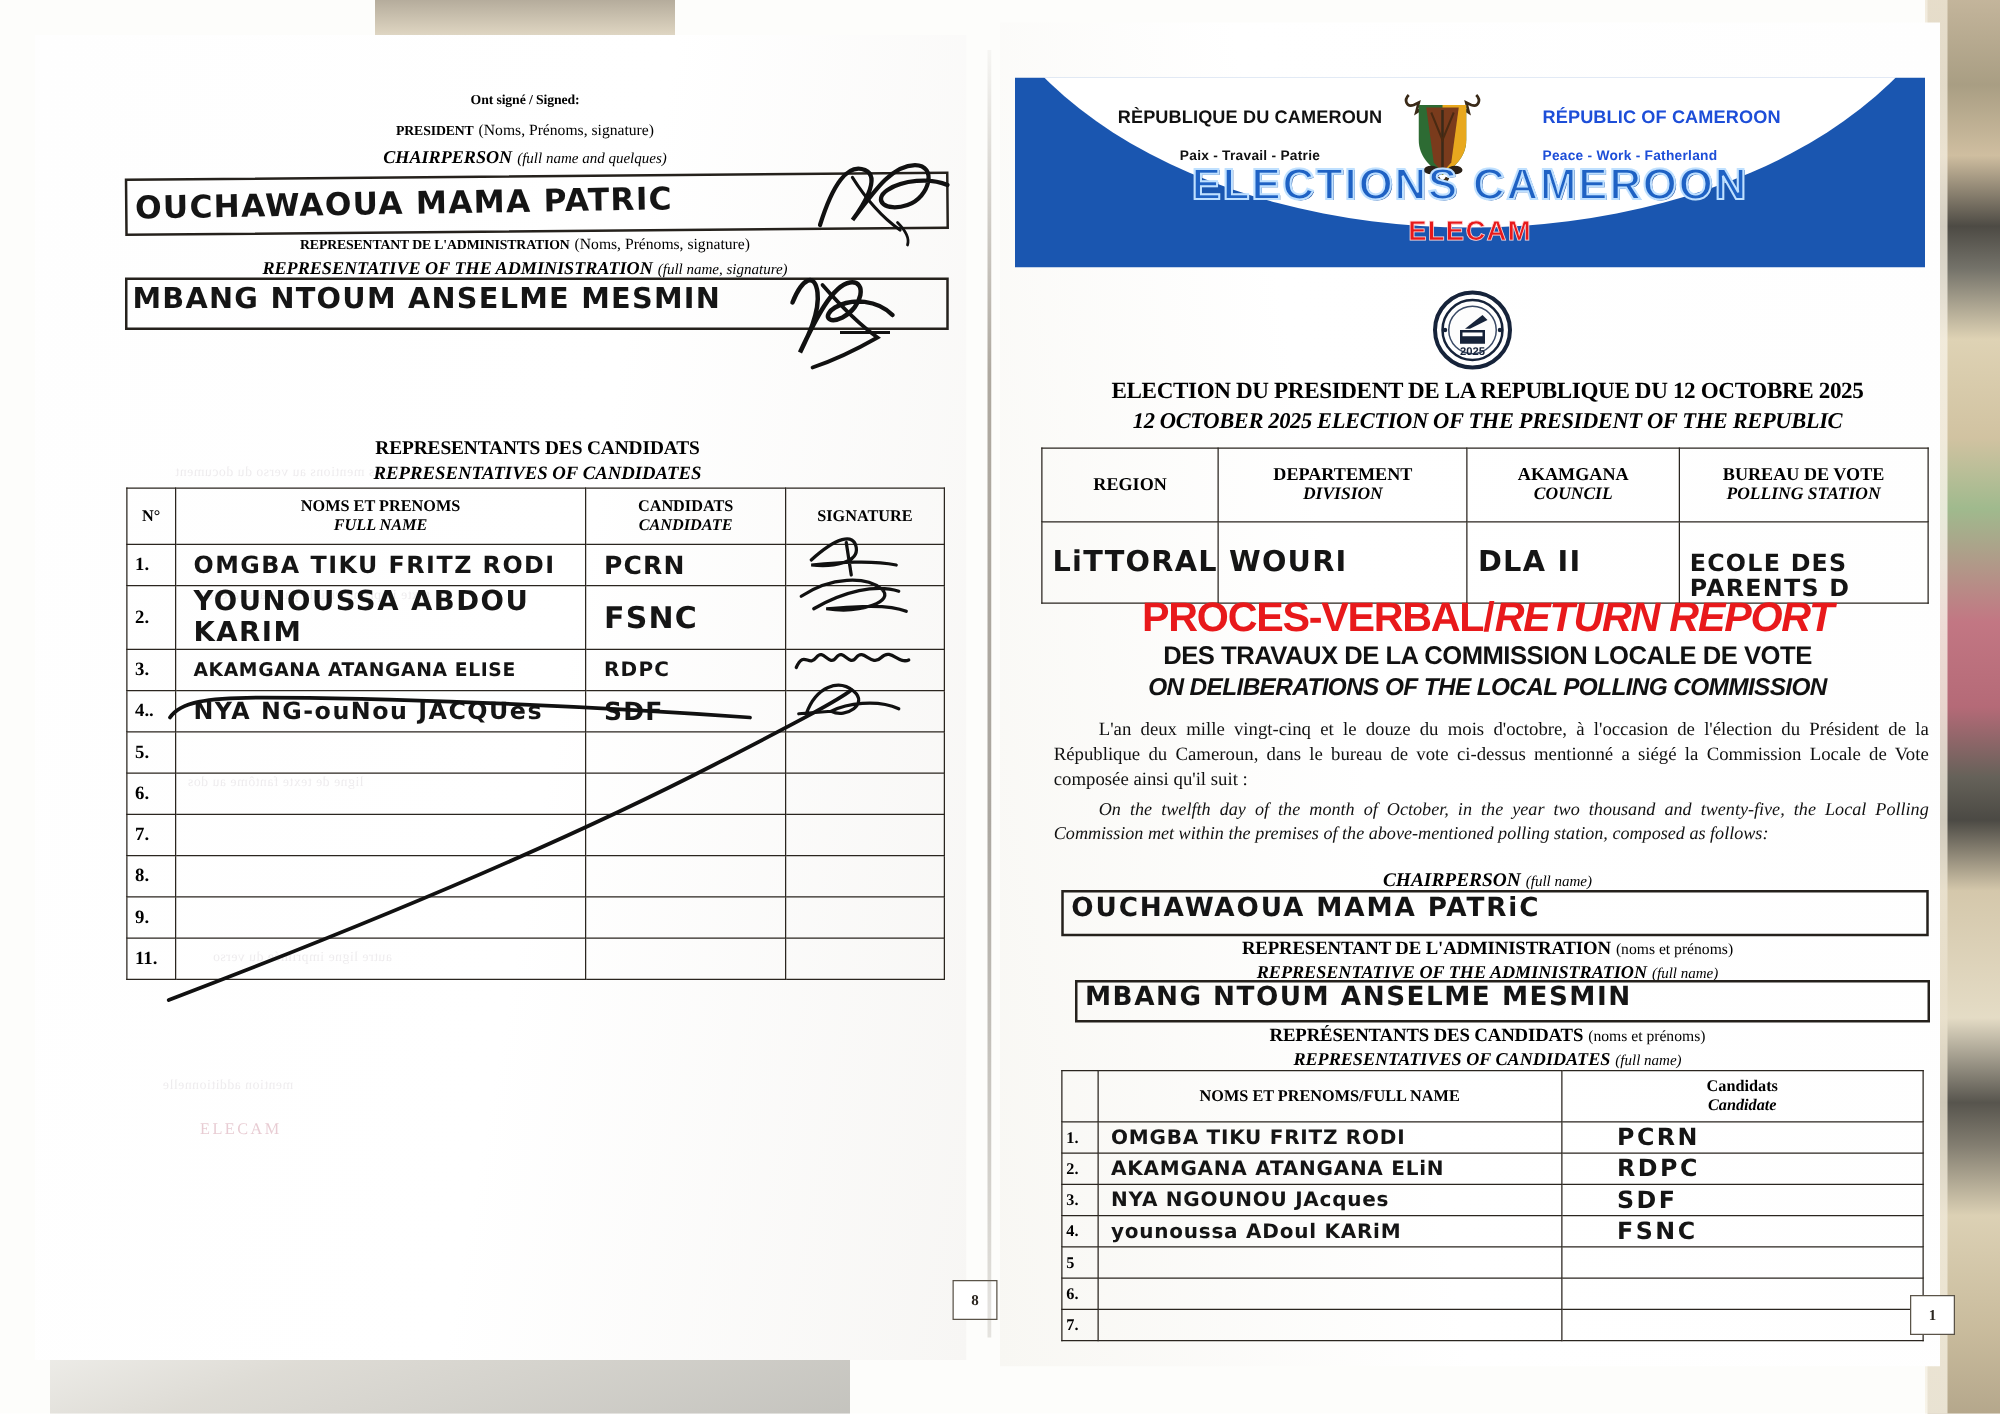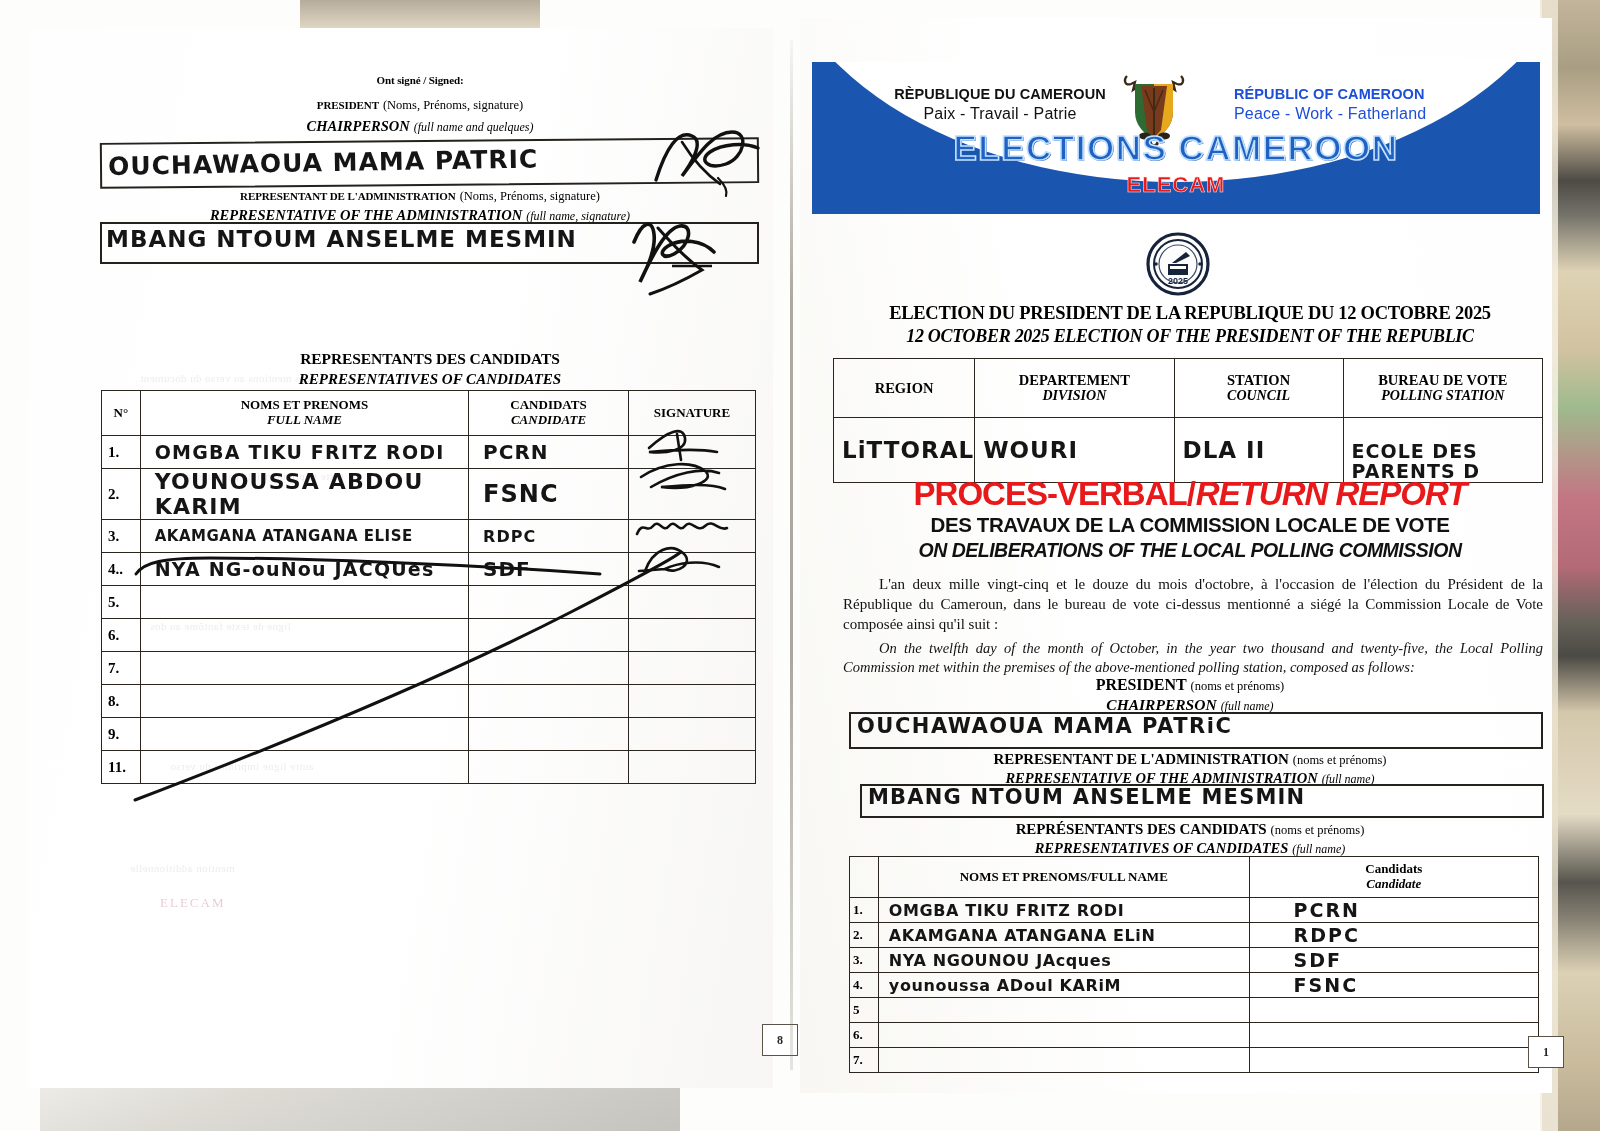--- a/index.html
+++ b/index.html
@@ -117,21 +117,21 @@
     clip-path: path("M0,0 L728,0 L728,152 L0,152 Z");
   }
   .banner-white-arc{
     position:absolute;left:-40px;top:-150px;width:808px;height:270px;
     background:#ffffff;
     border-radius:0 0 52% 52% / 0 0 100% 100%;
   }
   .banner-txt-left{position:absolute;left:58px;top:24px;width:260px;text-align:center;color:#111;}
   .banner-txt-right{position:absolute;right:46px;top:24px;width:260px;text-align:left;color:#1d4ed8;}
   .banner-country{font-family:"Liberation Sans",sans-serif;font-weight:bold;font-size:14.5px;letter-spacing:.1px;}
-  .banner-motto{font-family:"Liberation Sans",sans-serif;font-weight:normal;font-size:16px;letter-spacing:.2px;margin-top:3px;}
+  .banner-motto{font-family:"Liberation Sans",sans-serif;font-weight:bold;font-size:11px;letter-spacing:.2px;margin-top:17px;}
   .elecam-title{
     position:absolute;left:0;right:0;top:66px;text-align:center;
     font-family:"Liberation Sans",sans-serif;font-weight:bold;
     font-size:35px;letter-spacing:1.5px;
     color:#1f62c4;
     -webkit-text-stroke:1.6px #bfe0ff;
     text-shadow:0 0 1px #8ec4ff, 1px 1px 0 #164a9a;
   }
   .elecam-sub{
     position:absolute;left:0;right:0;top:110px;text-align:center;
@@ -376,21 +376,21 @@
     <thead>
         <tr id="loc-head">
           <th style="height: 58px; width: 140px;">
             <div style="font-size: 14.5px;">REGION</div>
           </th>
           <th style="height: 58px; width: 200px;">
             <div style="font-size: 14.5px;">DEPARTEMENT</div>
             <div class="i" style="font-size: 14px;">DIVISION</div>
           </th>
           <th style="height: 58px; width: 170px;">
-            <div style="font-size: 14.5px;">STATION</div>
+            <div style="font-size: 14.5px;">AKAMGANA</div>
             <div class="i" style="font-size: 14px;">COUNCIL</div>
           </th>
           <th style="height: 58px; width: 200px;">
             <div style="font-size: 14.5px;">BUREAU DE VOTE</div>
             <div class="i" style="font-size: 14px;">POLLING STATION</div>
           </th>
         </tr>
       </thead>
     <tbody>
         <tr id="loc-body">
@@ -410,24 +410,20 @@
   </div>
   <div class="ctr" style="position:absolute;left:830px;top:513px;width:720px;">
     <span style="font-family:'Liberation Sans',sans-serif;font-weight:bold;font-size:20.5px;letter-spacing:-.4px;color:#111;">DES TRAVAUX DE LA COMMISSION LOCALE DE VOTE</span>
   </div>
 
   <div style="position:absolute;left:843px;top:575px;width:700px;text-indent:36px;
               font-family:'Liberation Serif',serif;font-size:15px;line-height:1.33;text-align:justify;color:#111;">L'an deux mille vingt-cinq et le douze du mois d'octobre, à l'occasion de l'élection du Président de la République du Cameroun, dans le bureau de vote ci-dessus mentionné a siégé la Commission Locale de Vote composée ainsi qu'il suit :</div>
   <div style="position:absolute;left:843px;top:639px;width:700px;text-indent:36px;
               font-family:'Liberation Serif',serif;font-style:italic;font-size:14.5px;line-height:1.33;text-align:justify;color:#111;">On the twelfth day of the month of October, in the year two thousand and twenty-five, the Local Polling Commission met within the premises of the above-mentioned polling station, composed as follows:</div>
 
-  <div class="ctr" style="position:absolute;left:830px;top:676px;width:720px;">
-    <span class="lbl-main" style="font-size:16px;">PRESIDENT</span>
-    <span class="lbl-sub">(noms et prénoms)</span>
-  </div>
   <div class="ctr" style="position:absolute;left:830px;top:696px;width:720px;">
     <span class="lbl-it" style="font-size:15.5px;">CHAIRPERSON</span>
     <span class="lbl-it-sub">(full name)</span>
   </div>
   <div class="fieldbox" style="left:849px;top:712px;width:690px;height:33px;"></div>
   <div class="hw" style="position:absolute;left:857px;top:714px;font-size:21px;letter-spacing:1.5px;">OUCHAWAOUA     MAMA     PATRiC</div>
 
   <div class="ctr" style="position:absolute;left:830px;top:750px;width:720px;">
     <span class="lbl-main" style="font-size:15px;">REPRESENTANT DE L'ADMINISTRATION</span>
     <span class="lbl-sub">(noms et prénoms)</span>

